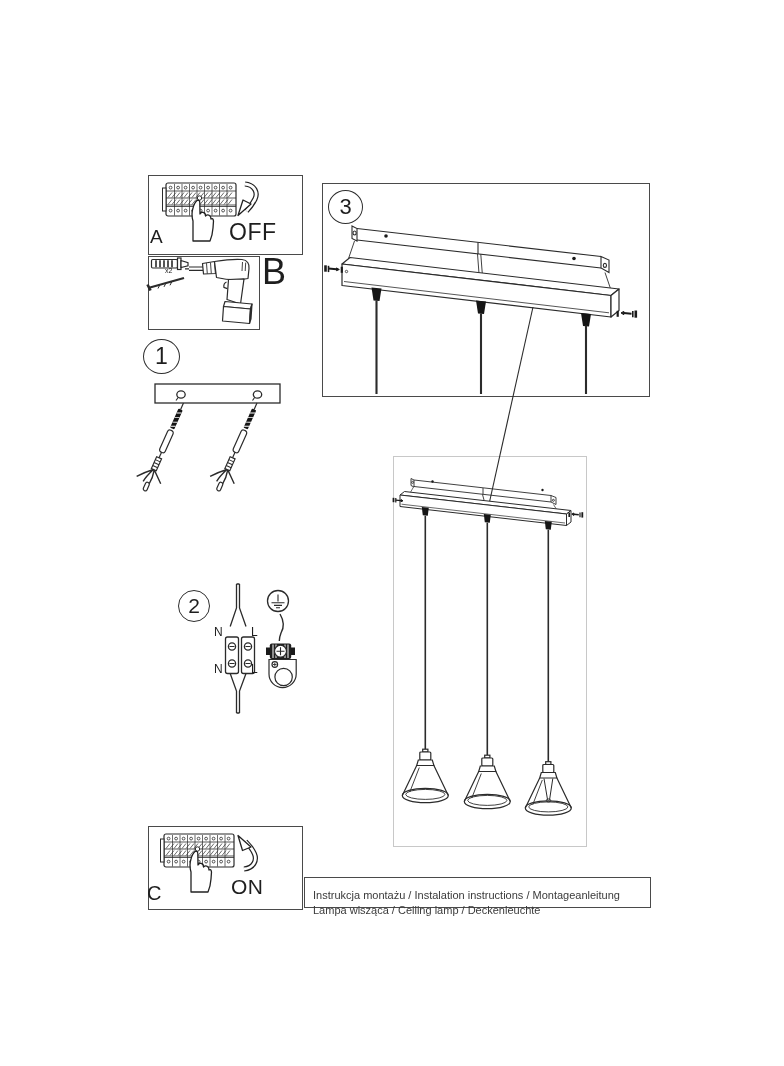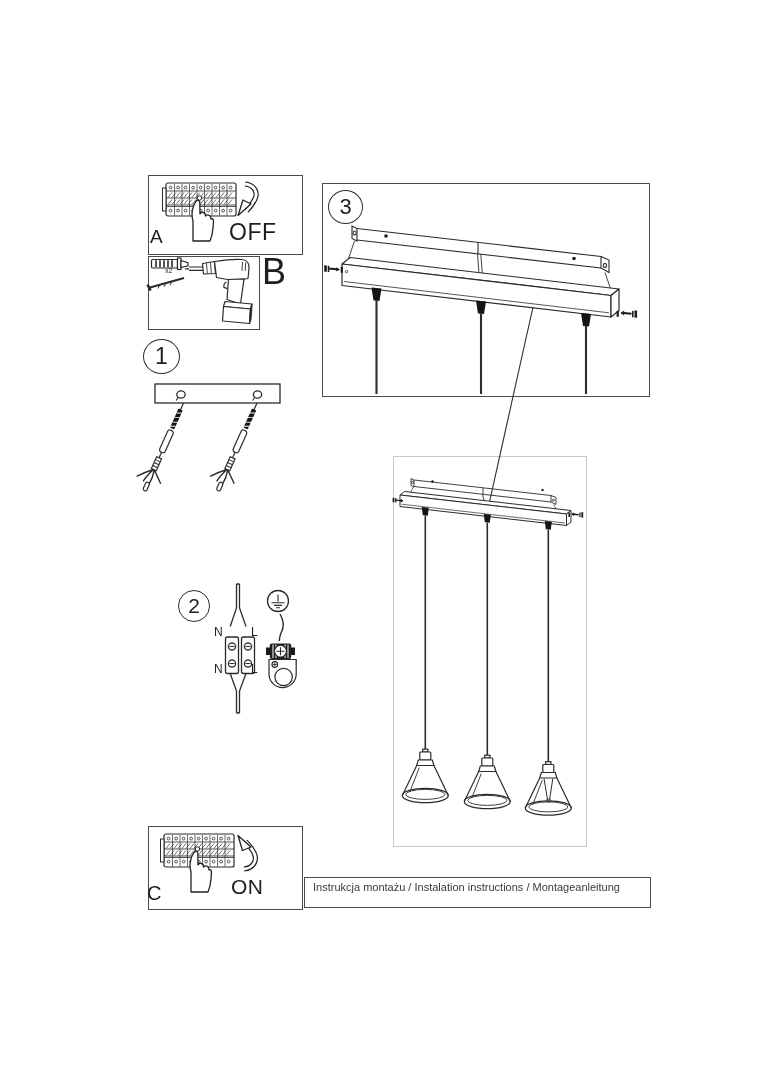--- a/index.html
+++ b/index.html
@@ -3,21 +3,21 @@
 <meta charset="utf-8">
 <style>
   html,body{margin:0;padding:0;background:#e8e8e8;}
   #page{position:relative;width:784px;height:1066px;background:#ffffff;overflow:hidden;
         font-family:"Liberation Sans", sans-serif;color:#222;}
   .box{position:absolute;border:1.5px solid #4a4a4a;background:transparent;}
   .inner-box{position:absolute;border:1px solid #c8c8c8;background:transparent;}
   .lbl{position:absolute;color:#1e1e1e;white-space:nowrap;}
   .circle-badge{position:absolute;border:1.5px solid #2e2e2e;border-radius:50%;
         display:flex;align-items:center;justify-content:center;color:#1e1e1e;background:#fff;}
-  .footer-box{position:absolute;border:1.2px solid #4a4a4a;padding:2px 0 0 8px;box-sizing:border-box;}
+  .footer-box{position:absolute;border:1.2px solid #4a4a4a;padding:10px 0 0 8px;box-sizing:border-box;}
   .footer-line{font-size:11px;line-height:14.5px;color:#3a3a3a;}
   svg{position:absolute;left:0;top:0;}
   .wire-lbl{font-size:12px;}
 </style>
 </head>
 <body>
 
 <div id="page">
 
   <div class="box" style="left:148px;top:175px;width:153px;height:78px;"></div>
@@ -298,15 +298,16 @@
 
   <div class="circle-badge" style="left:328px;top:190px;width:33px;height:32px;font-size:22px;">
     <span>3</span>
   </div>
 
   <div class="lbl" style="left:147px;top:882px;font-size:20px;">C</div>
   <div class="lbl" style="left:231px;top:875px;font-size:21px;letter-spacing:0.5px;">ON</div>
 
   <div class="footer-box" style="left:304px;top:877px;width:347px;height:31px;">
     <div class="footer-line">Instrukcja montażu / Instalation instructions / Montageanleitung</div>
+    <div class="footer-line">Lampa wisząca / Ceiling lamp / Deckenleuchte</div>
   </div>
 
 </div>
 
 </body></html>

